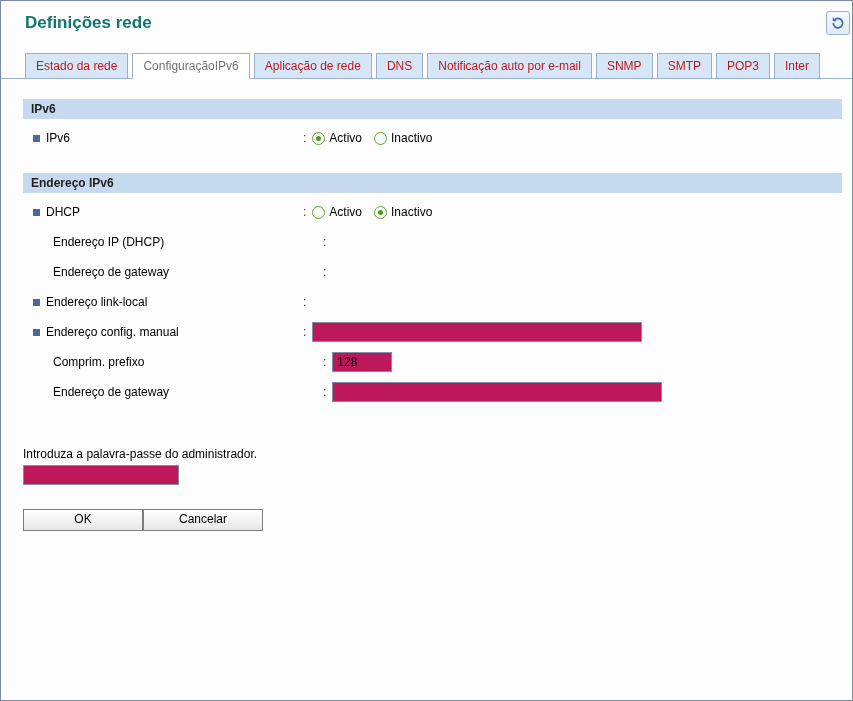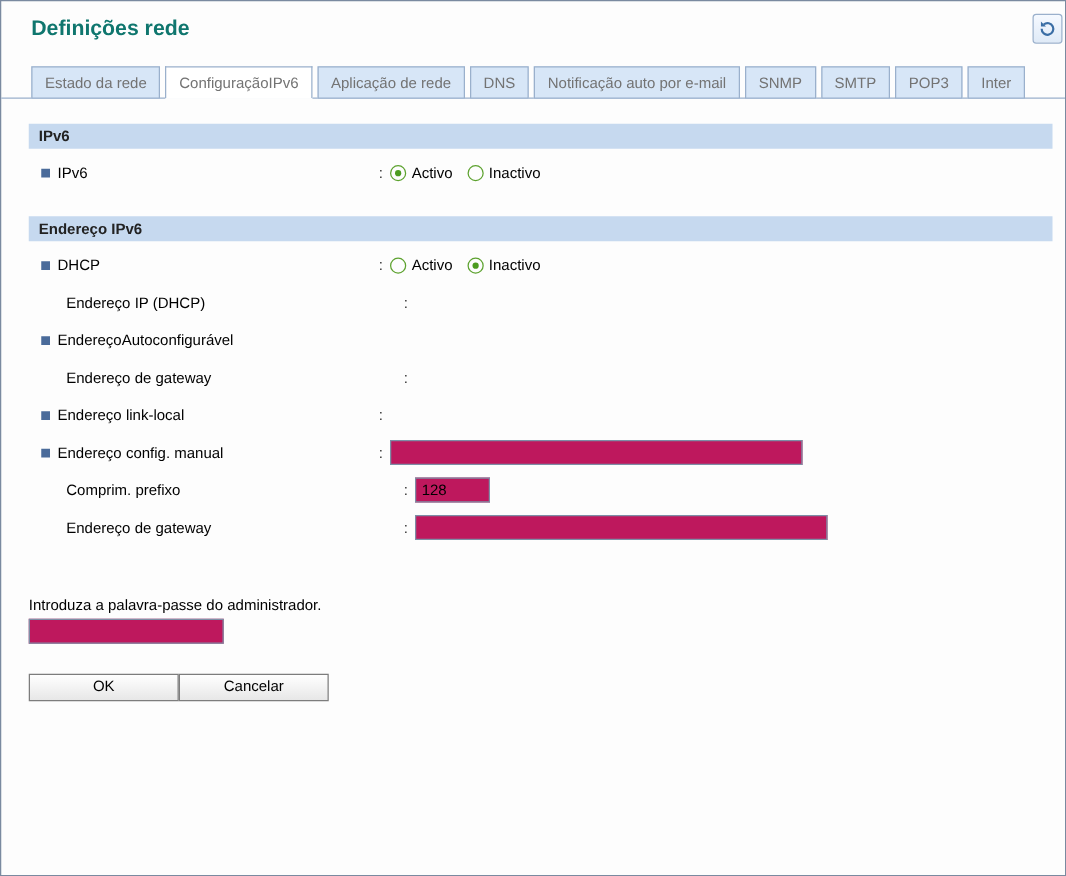--- a/index.html
+++ b/index.html
@@ -48,21 +48,21 @@
 
   .tabs {
     display: flex;
     gap: 4px;
     padding: 18px 0 0 24px;
     align-items: flex-end;
   }
   .tab {
     border: 1px solid #9ab0cc;
     background: #d7e6f7;
-    color: #737373;
+    color: #b91c1c;
     padding: 5px 10px 5px 10px;
     font-size: 12px;
     cursor: pointer;
     white-space: nowrap;
   }
   .tab.active {
     background: #ffffff;
     color: #737373;
     border-bottom: 1px solid #ffffff;
     position: relative;
@@ -253,27 +253,20 @@
     <div class="row">
       <div class="label-col indent">
         <span>Endereço IP (DHCP)</span>
       </div>
       <div class="value-col">
         <span class="colon">:</span>
         <span></span>
       </div>
     </div>
 
-    <div class="row">
-      <div class="label-col">
-        <span class="sq"></span>
-        <span>EndereçoAutoconfigurável</span>
-      </div>
-      <div class="value-col"></div>
-    </div>
 
     <div class="row">
       <div class="label-col indent">
         <span>Endereço de gateway</span>
       </div>
       <div class="value-col">
         <span class="colon">:</span>
         <span></span>
       </div>
     </div>

